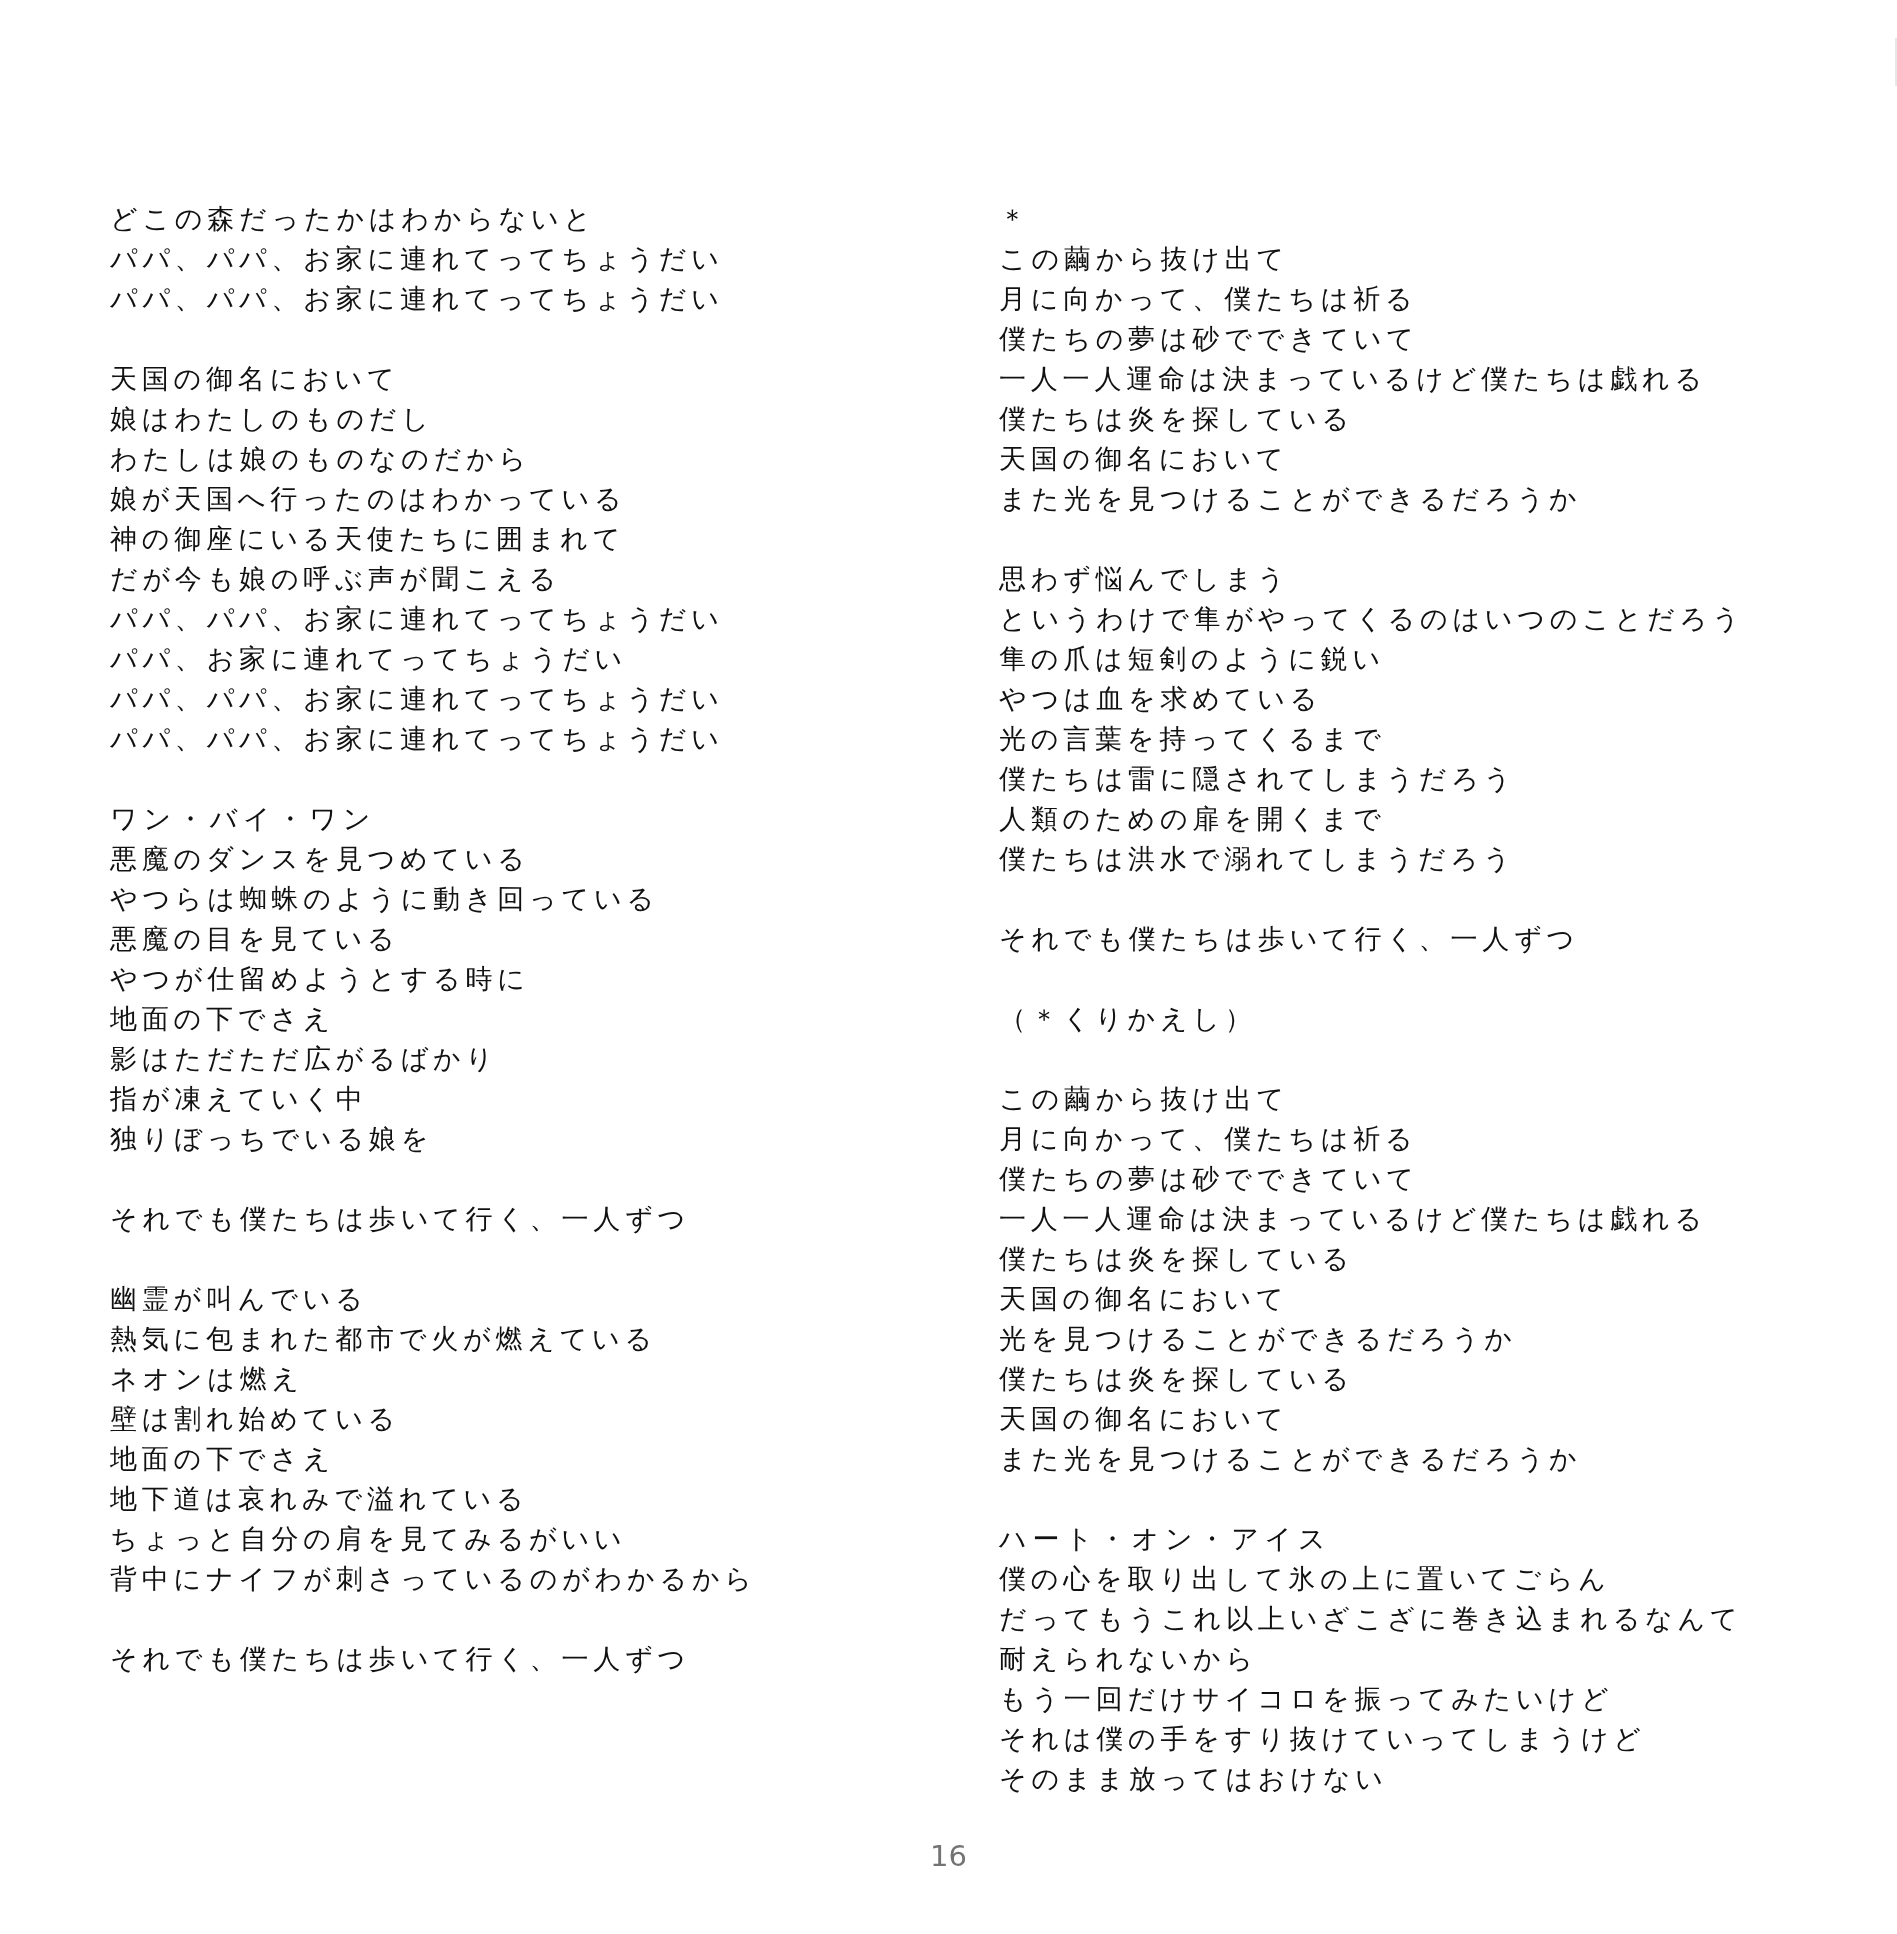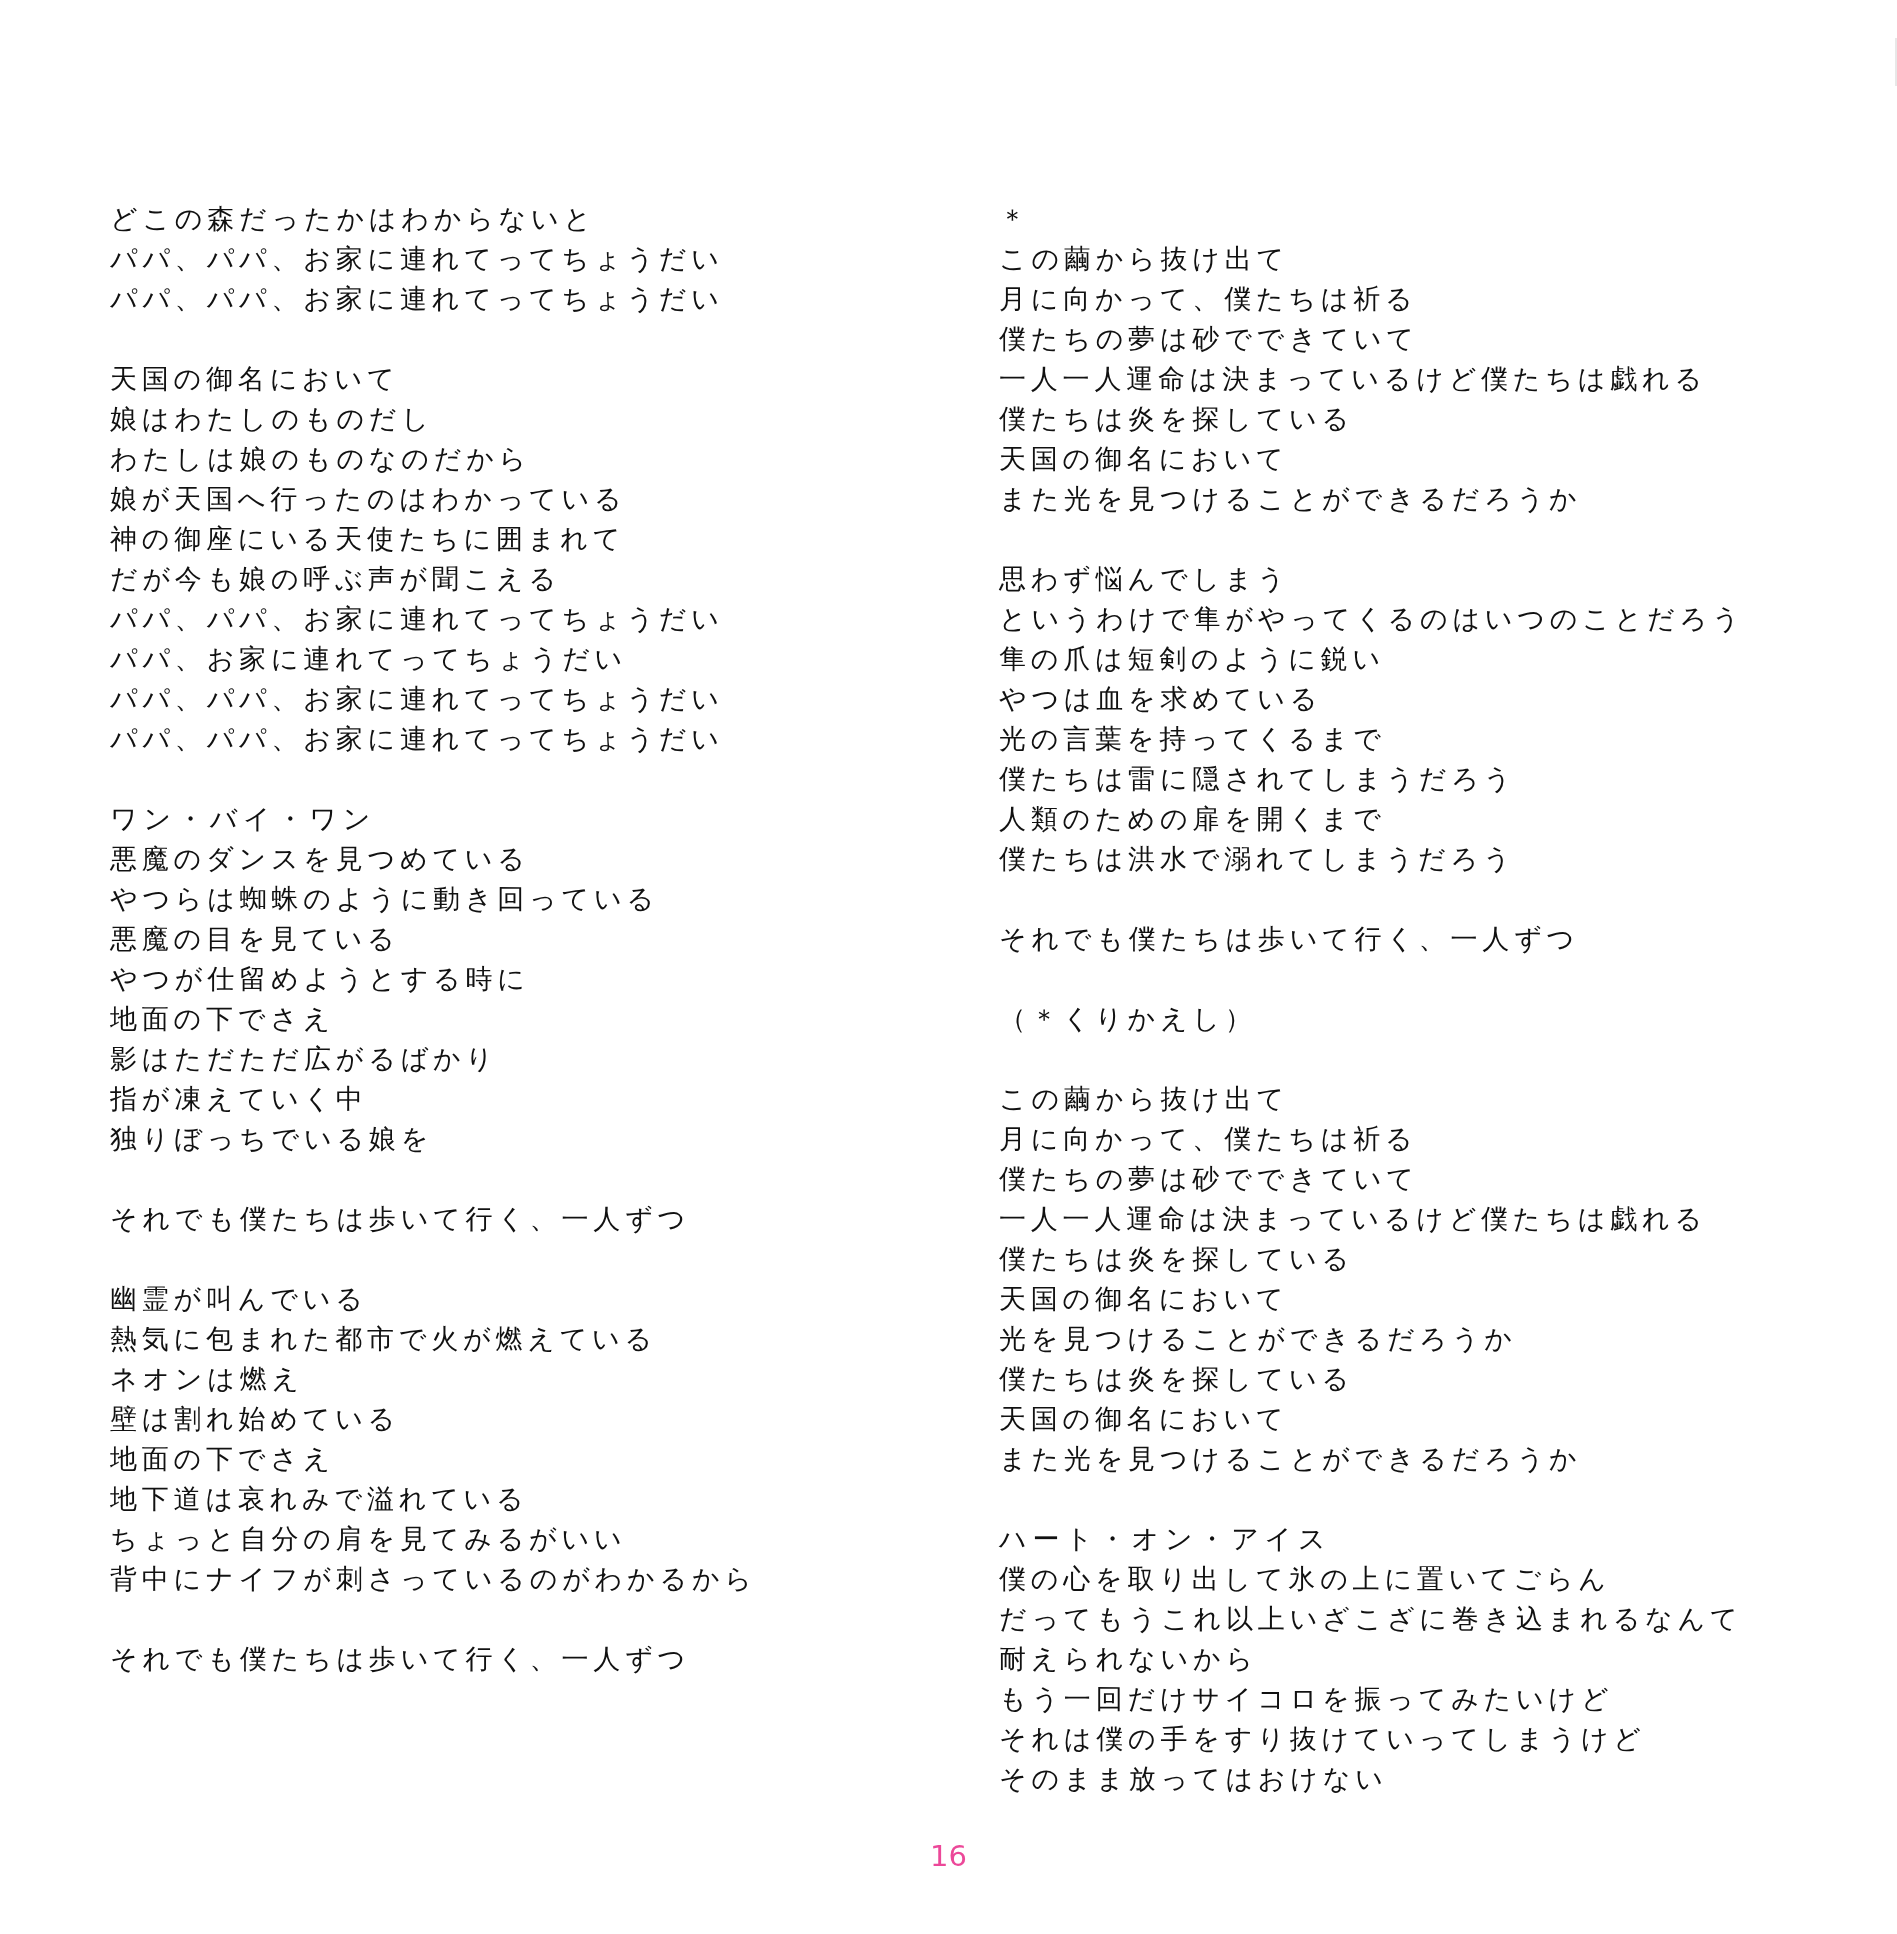--- a/index.html
+++ b/index.html
@@ -38,21 +38,21 @@
     .line.blank { height: 40px; }
     .line.title { font-weight: normal; letter-spacing: 5.8px; }
     .page-number {
       position: absolute;
       left: 0;
       width: 1897px;
       top: 1837px;
       text-align: center;
       font-size: 29px;
       line-height: 38px;
-      color: #ec4899;
+      color: #737373;
     }
     .edge-mark {
       position: absolute;
       right: 0;
       top: 38px;
       width: 1.9px;
       height: 48px;
       background: #e8e8e8;
     }
   </style>

